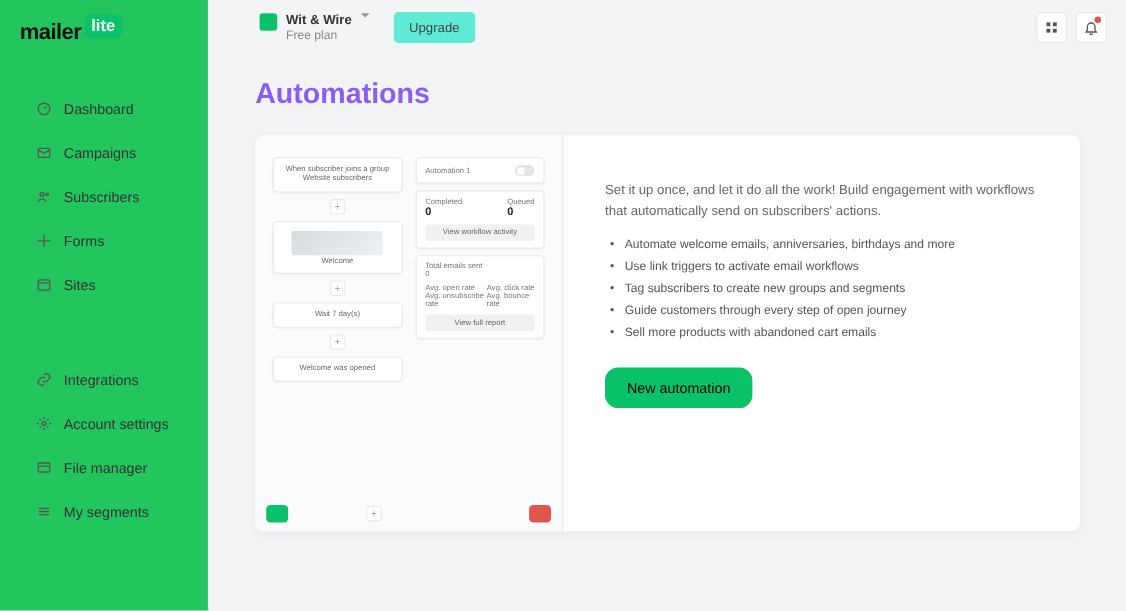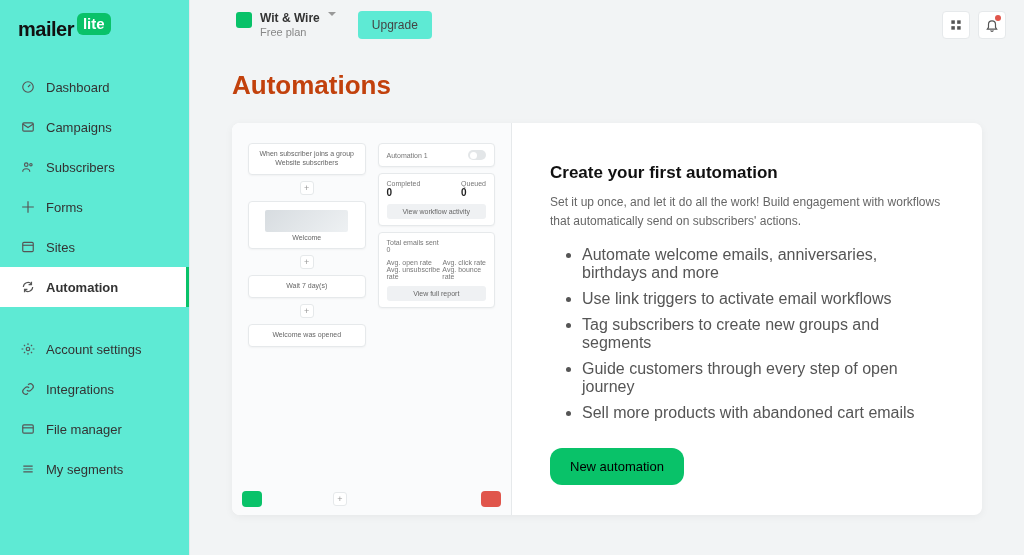--- a/index.html
+++ b/index.html
@@ -21,36 +21,36 @@
     font-family: -apple-system, "Helvetica Neue", Arial, sans-serif;
     background: var(--bg);
     color:#333;
     overflow:hidden;
   }
 
   
   .sidebar {
     position:absolute; left:0; top:0; bottom:0;
     width:var(--sidebar-w);
-    background:#5eead4;
+    background:#22c55e;
     border-right:1px solid var(--border);
     padding: 18px 0 0 0;
   }
   .logo { padding:0 18px 26px 18px; display:flex; align-items:center; gap:3px; }
   .logo-word { font-size:20px; font-weight:600; color:#111; letter-spacing:-.5px;}
   .logo-badge {
     background:var(--ml-green); color:#fff; border-radius:6px;
     padding:2px 6px 3px 6px; font-size:15px; font-weight:600;
     position:relative; top:-6px;
   }
   .logo-badge::before{
     content:""; position:absolute; left:6px; bottom:-4px;
     border:4px solid transparent; border-top-color:var(--ml-green);
   }
-  .nav { list-style:none; margin:0; padding:0; }
+  .nav { list-style:none; margin:12px; padding:0; }
   .nav li {
     display:flex; align-items:center; gap:10px;
     padding:12px 20px; font-size:13px; color:#333;
     cursor:pointer; user-select:none;
   }
   .nav li.active {
     font-weight:600; background:#fff;
     box-shadow: inset -3px 0 0 var(--ml-green);
   }
   .nav li .ico { width:16px; height:16px; display:flex; align-items:center; justify-content:center; color:#555;}
@@ -89,21 +89,21 @@
   .icon-btn .dot{
     position:absolute; top:3px; right:4px; width:6px; height:6px;
     background:#E0554B; border-radius:50%;
   }
 
   
   .main{
     position:absolute; left:var(--sidebar-w); right:0; top:50px; bottom:0;
     padding: 20px 42px; overflow:auto;
   }
-  .page-title{ font-size:26px; font-weight:700; margin:0 0 22px 0; color:#c2410c;}
+  .page-title{ font-size:26px; font-weight:700; margin:0 0 22px 0; color:#8b5cf6;}
 
   .card{
     background:var(--card-bg); border-radius:8px; box-shadow:var(--shadow);
     display:flex; min-height:360px; overflow:hidden;
   }
 
   
   .preview{
     width:280px; background:var(--preview-bg); border-right:1px solid var(--border);
     padding:20px 16px 10px 16px; position:relative;
@@ -139,21 +139,21 @@
     position:absolute; left:10px; right:10px; bottom:8px;
     display:flex; align-items:center; gap:8px;
   }
   .mini-green{width:20px;height:16px;background:var(--ml-green);border-radius:4px;}
   .mini-red  {width:20px;height:16px;background:#E0554B;border-radius:4px;margin-left:auto;}
 
   
   .content{ flex:1; padding:40px 38px 30px 38px;}
   .content h2{ font-size:17px; font-weight:700; margin:0 0 10px 0; color:#111;}
   .content p { font-size:12px; color:#666; margin:0 0 16px 0; line-height:1.55;}
-  .content ul{ margin:0 0 26px 32px; padding:0; font-size:16px; color:#555;}
+  .content ul{ margin:0 0 26px 18px; padding:0; font-size:11px; color:#555;}
   .content ul li{ margin:0 0 8px 0;}
   .btn-primary{
     background:var(--ml-green); color:#000000; border:none; border-radius:12px;
     padding:11px 20px; font-size:13px; font-weight:500; cursor:pointer;
   }
 
   
   svg{display:block;}
 </style>
 </head>
@@ -204,51 +204,42 @@
     </li>
     <li>
       <span class="ico">
         <svg width="14" height="14" viewBox="0 0 24 24" fill="none" stroke="currentColor" stroke-width="2">
             <rect x="3" y="4" width="18" height="16" rx="2"></rect>
             <path d="M3 9h18"></path>
           </svg>
       </span>
       <span>Sites</span>
     </li>
-    <li class="active">
-      <span class="ico">
-        <svg width="14" height="14" viewBox="0 0 24 24" fill="none" stroke="currentColor" stroke-width="2">
-            <path d="M4 12a8 8 0 0 1 14-5M20 12a8 8 0 0 1-14 5"></path>
-            <path d="M18 3v5h-5M6 21v-5h5"></path>
-          </svg>
-      </span>
-      <span>Automation</span>
-    </li>
   </ul>
 
   <div class="nav-sep"></div>
 
   <ul class="nav">
+    <li>
+      <span class="ico">
+        <svg width="14" height="14" viewBox="0 0 24 24" fill="none" stroke="currentColor" stroke-width="2">
+            <path d="M10 14a5 5 0 0 0 7 0l3-3a5 5 0 0 0-7-7l-1 1"></path>
+            <path d="M14 10a5 5 0 0 0-7 0l-3 3a5 5 0 0 0 7 7l1-1"></path>
+          </svg>
+      </span>
+      <span>Integrations</span>
+    </li>
     <li>
       <span class="ico">
         <svg width="14" height="14" viewBox="0 0 24 24" fill="none" stroke="currentColor" stroke-width="2">
             <circle cx="12" cy="12" r="3"></circle>
             <path d="M12 2v3M12 19v3M4 12H1M23 12h-3M5 5l2 2M17 17l2 2M5 19l2-2M17 7l2-2"></path>
           </svg>
       </span>
       <span>Account settings</span>
-    </li>
-    <li>
-      <span class="ico">
-        <svg width="14" height="14" viewBox="0 0 24 24" fill="none" stroke="currentColor" stroke-width="2">
-            <path d="M10 14a5 5 0 0 0 7 0l3-3a5 5 0 0 0-7-7l-1 1"></path>
-            <path d="M14 10a5 5 0 0 0-7 0l-3 3a5 5 0 0 0 7 7l1-1"></path>
-          </svg>
-      </span>
-      <span>Integrations</span>
     </li>
     <li>
       <span class="ico">
         <svg width="14" height="14" viewBox="0 0 24 24" fill="none" stroke="currentColor" stroke-width="2">
             <rect x="3" y="5" width="18" height="14" rx="2"></rect>
             <path d="M3 10h18"></path>
           </svg>
       </span>
       <span>File manager</span>
     </li>
@@ -353,21 +344,20 @@
       </div>
 
       <div class="preview-footer">
         <span class="mini-green"></span>
         <span class="flow-plus" style="margin:0 auto">+</span>
         <span class="mini-red"></span>
       </div>
     </div>
 
     <div class="content">
-      <h2>Create your first automation</h2>
       <p>Set it up once, and let it do all the work! Build engagement with workflows that automatically send on subscribers' actions.</p>
       <ul>
         <li>Automate welcome emails, anniversaries, birthdays and more</li>
         <li>Use link triggers to activate email workflows</li>
         <li>Tag subscribers to create new groups and segments</li>
         <li>Guide customers through every step of open journey</li>
         <li>Sell more products with abandoned cart emails</li>
       </ul>
       <button class="btn-primary">New automation</button>
     </div>

